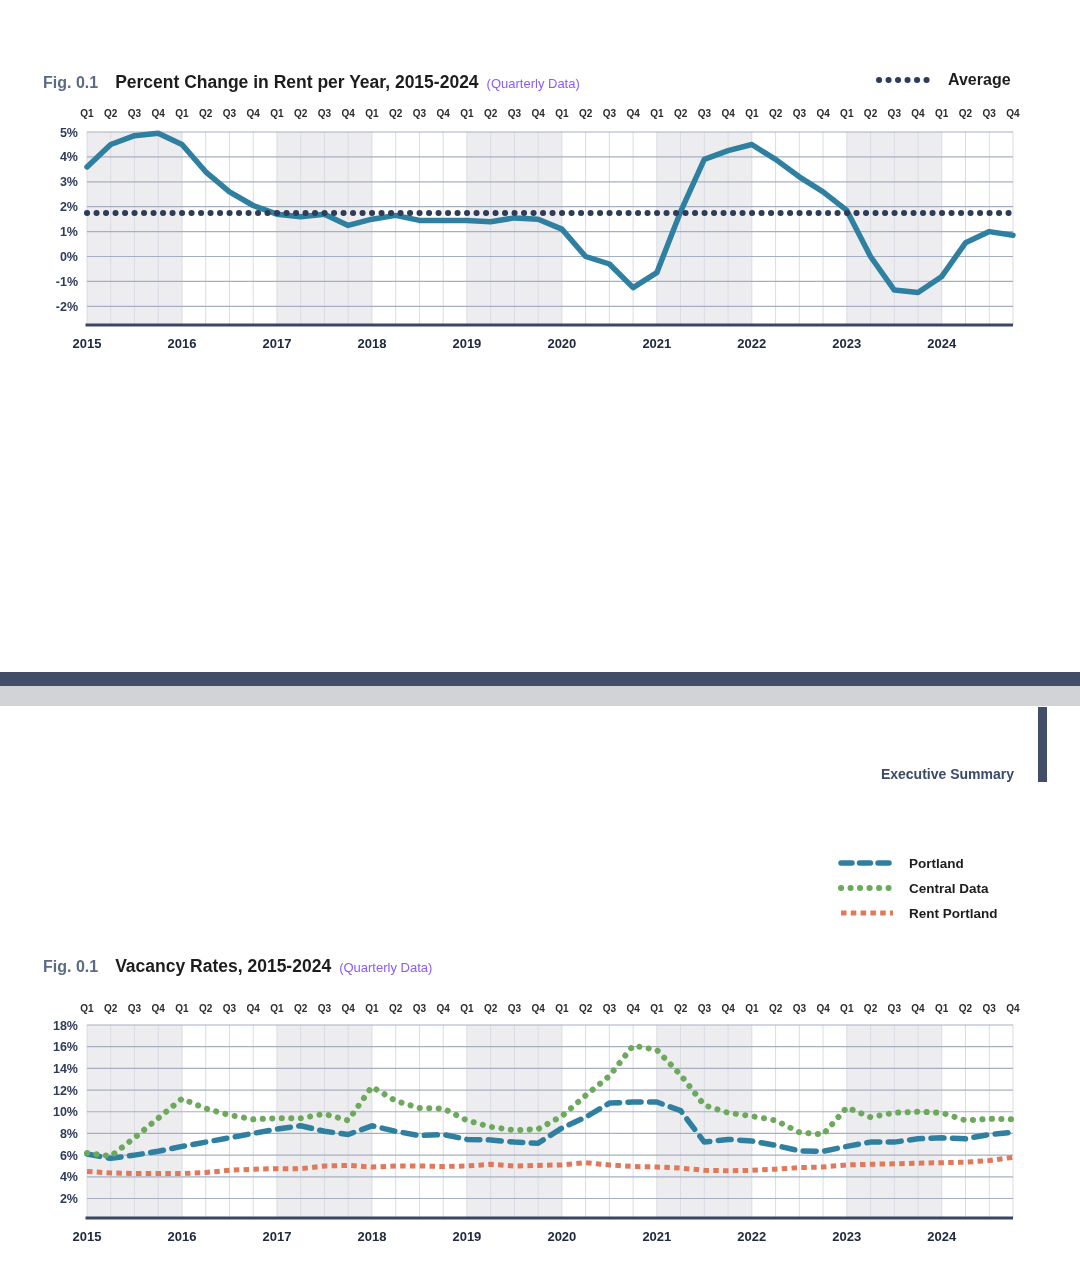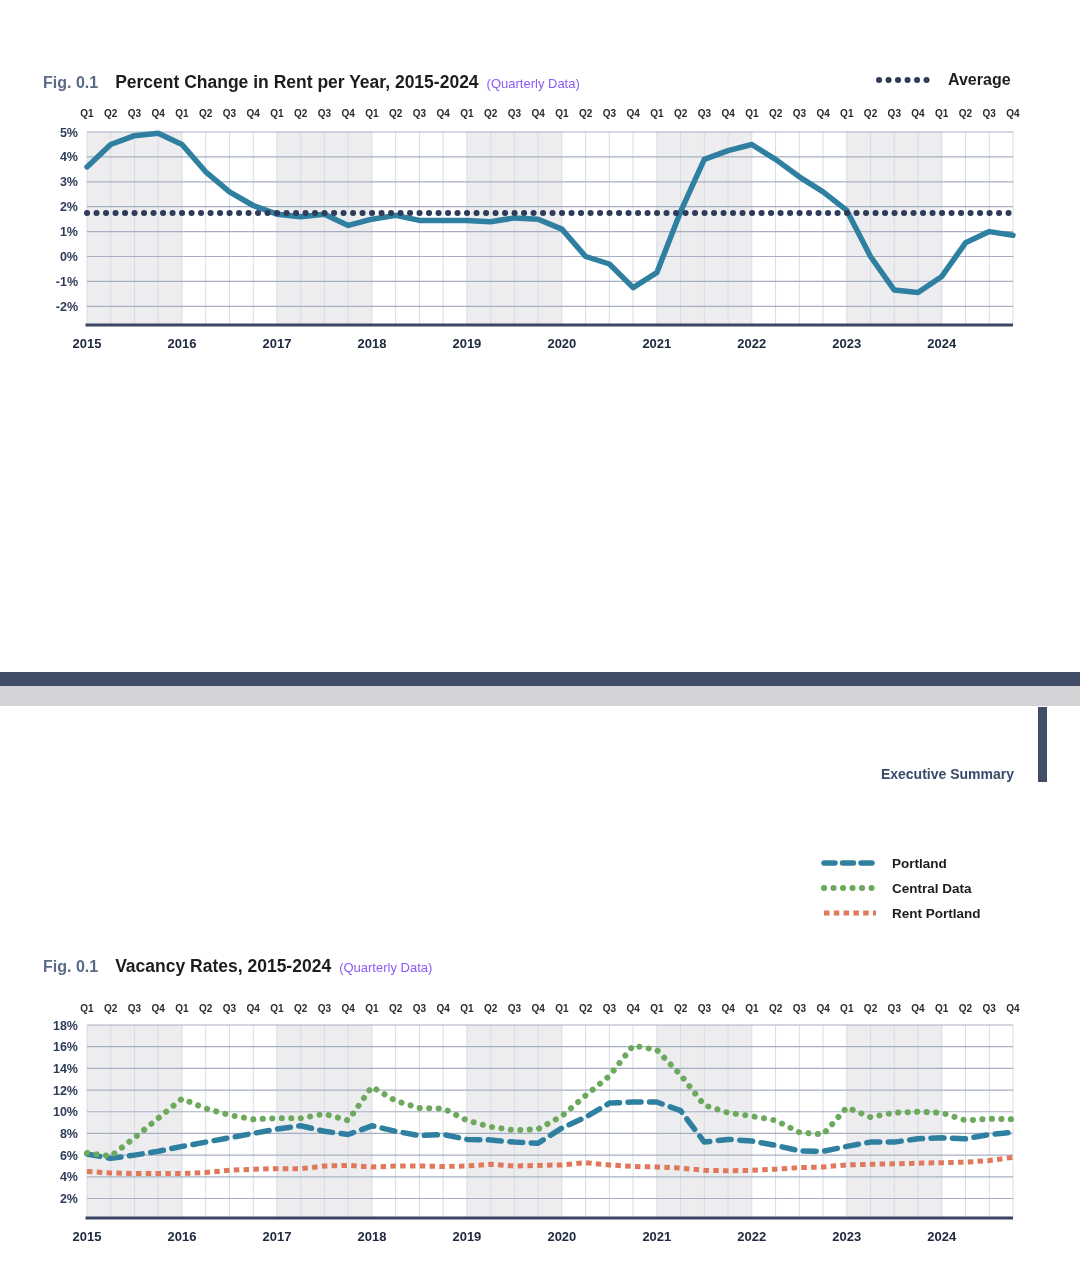--- a/index.html
+++ b/index.html
@@ -19,21 +19,21 @@
   .page-footer{position:absolute;left:43px;top:628px;width:995px;display:flex;align-items:baseline;
                color:#2E3F5F;font-size:13.5px;}
   .footer-left{display:flex;align-items:baseline;gap:7px;flex:1;}
   .footer-org{font-weight:bold;}
   .footer-doc{font-style:italic;}
   .footer-page{font-weight:bold;}
   .sep-dark{position:absolute;left:0;top:672px;width:1080px;height:14px;background:#424E68;}
   .sep-gray{position:absolute;left:0;top:686px;width:1080px;height:20px;background:#D2D3D6;}
   .accent-bar{position:absolute;left:1038px;top:707px;width:9px;height:75px;background:#424E68;}
   .exec-summary{position:absolute;right:66px;top:766px;font-size:14px;font-weight:bold;color:#3A4A69;}
-  .legend2{position:absolute;left:821px;top:855px;display:flex;flex-direction:column;gap:9px;}
+  .legend2{position:absolute;left:838px;top:855px;display:flex;flex-direction:column;gap:9px;}
   .legend2-row{display:flex;align-items:center;height:16px;gap:13px;}
   .legend2-row span{font-size:13.5px;font-weight:bold;color:#1D1D1F;}
   .sample-svg{display:block;}
 </style>
 </head>
 <body>
 
 <div class="page">
 
   <div class="fig-header" style="top:31px;margin-top:41px;">

